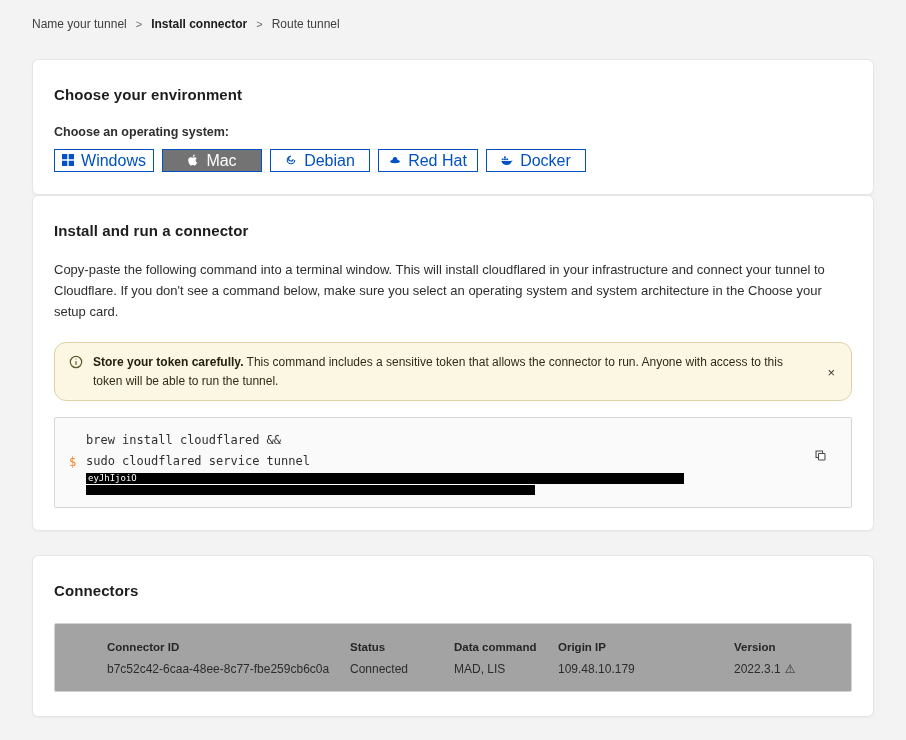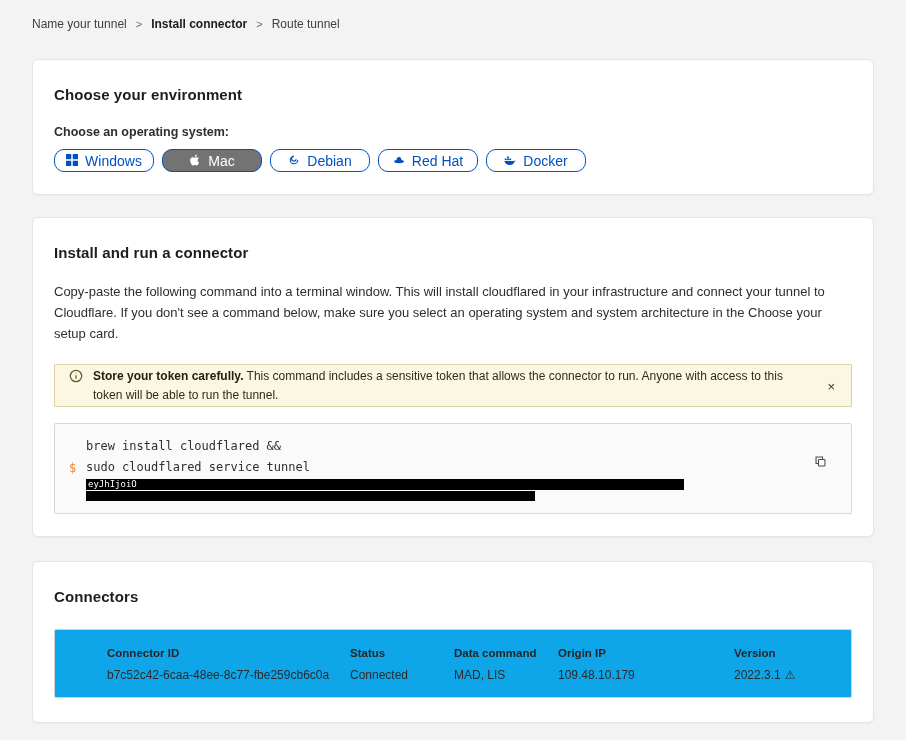--- a/index.html
+++ b/index.html
@@ -26,33 +26,33 @@
   }
   .card h2 { margin:0; font-size:15px; color:#1d1d1d; letter-spacing:.1px; }
 
   
   #card-environment { margin-top:28px; }
   .os-label { margin-top:22px; font-size:12.5px; color:#2e2e2e;font-weight:bold; }
   .os-row { display:flex; gap:8px; margin-top:10px; }
   .os-btn {
     display:flex; align-items:center; justify-content:center; gap:7px;
     width:100px; height:23px;
-    background:#fff; border:1px solid #0051c3; border-radius:10px;
-    color:#0051c3; font-size:14px; font-family:inherit; cursor:pointer; padding:0;
+    background:#fff; border:1px solid #0051c3; border-radius:0;
+    color:#0051c3; font-size:16px; font-family:inherit; cursor:pointer; padding:0;
   }
   .os-btn.selected { background:#737373; color:#fff; }
   .os-btn svg { width:12px; height:12px; flex:0 0 auto; }
 
   
-  #card-connector { margin-top:22px; }
+  #card-connector { }
   .desc { margin:20px 0 0; font-size:13px; line-height:1.62; color:#2e2e2e; max-width:800px; }
   .warning {
     display:flex; gap:10px; margin-top:20px; position:relative;
-    background:#fcf7e2; border:1px solid #dcd2a6; border-radius:1px;
-    padding:2px 14px;
+    background:#fcf7e2; border:1px solid #dcd2a6; border-radius:12px;
+    padding:10px 14px;
   }
   .warning-icon { color:#5d5a2e; margin-top:2px; }
   .warning-icon svg { width:14px; height:14px; display:block; }
   .warning-text { font-size:12px; line-height:1.55; color:#2f2c1a; padding-right:34px; }
   .warning-text b { color:#23210f; }
   .warning-close {
     position:absolute; right:12px; top:50%; transform:translateY(-50%);
     background:none; border:none; font-size:13px; color:#333; cursor:pointer; padding:2px 4px;
   }
 
@@ -71,21 +71,21 @@
   .copy-btn {
     position:absolute; right:24px; top:31px;
     background:none; border:none; padding:0; cursor:pointer; color:#4a4a4a;
   }
   .copy-btn svg { width:13px; height:13px; display:block; }
 
   
   #card-connectors { margin-top:24px; padding-bottom:24px; }
   .table {
     margin-top:24px;
-    border:1px solid #d3d3d3; border-radius:2px; background:#0ea5e9;
+    border:1px solid #d3d3d3; border-radius:2px; background:#a3a3a3;
     padding:17px 12px 15px 52px;
   }
   .trow { display:grid; grid-template-columns:243px 104px 104px 176px 1fr; align-items:center; }
   .thead span { font-size:11.5px; font-weight:700; color:#262626; }
   .tdata { margin-top:9px; }
   .tdata span { font-size:12px; color:#2c2c2c; }
   .status-connected { color:#2d8a5a; }
   .version-cell { display:flex; align-items:center; gap:4px; }
   .warn-tri { color:#c9a01f; font-size:11px; }
 </style>

